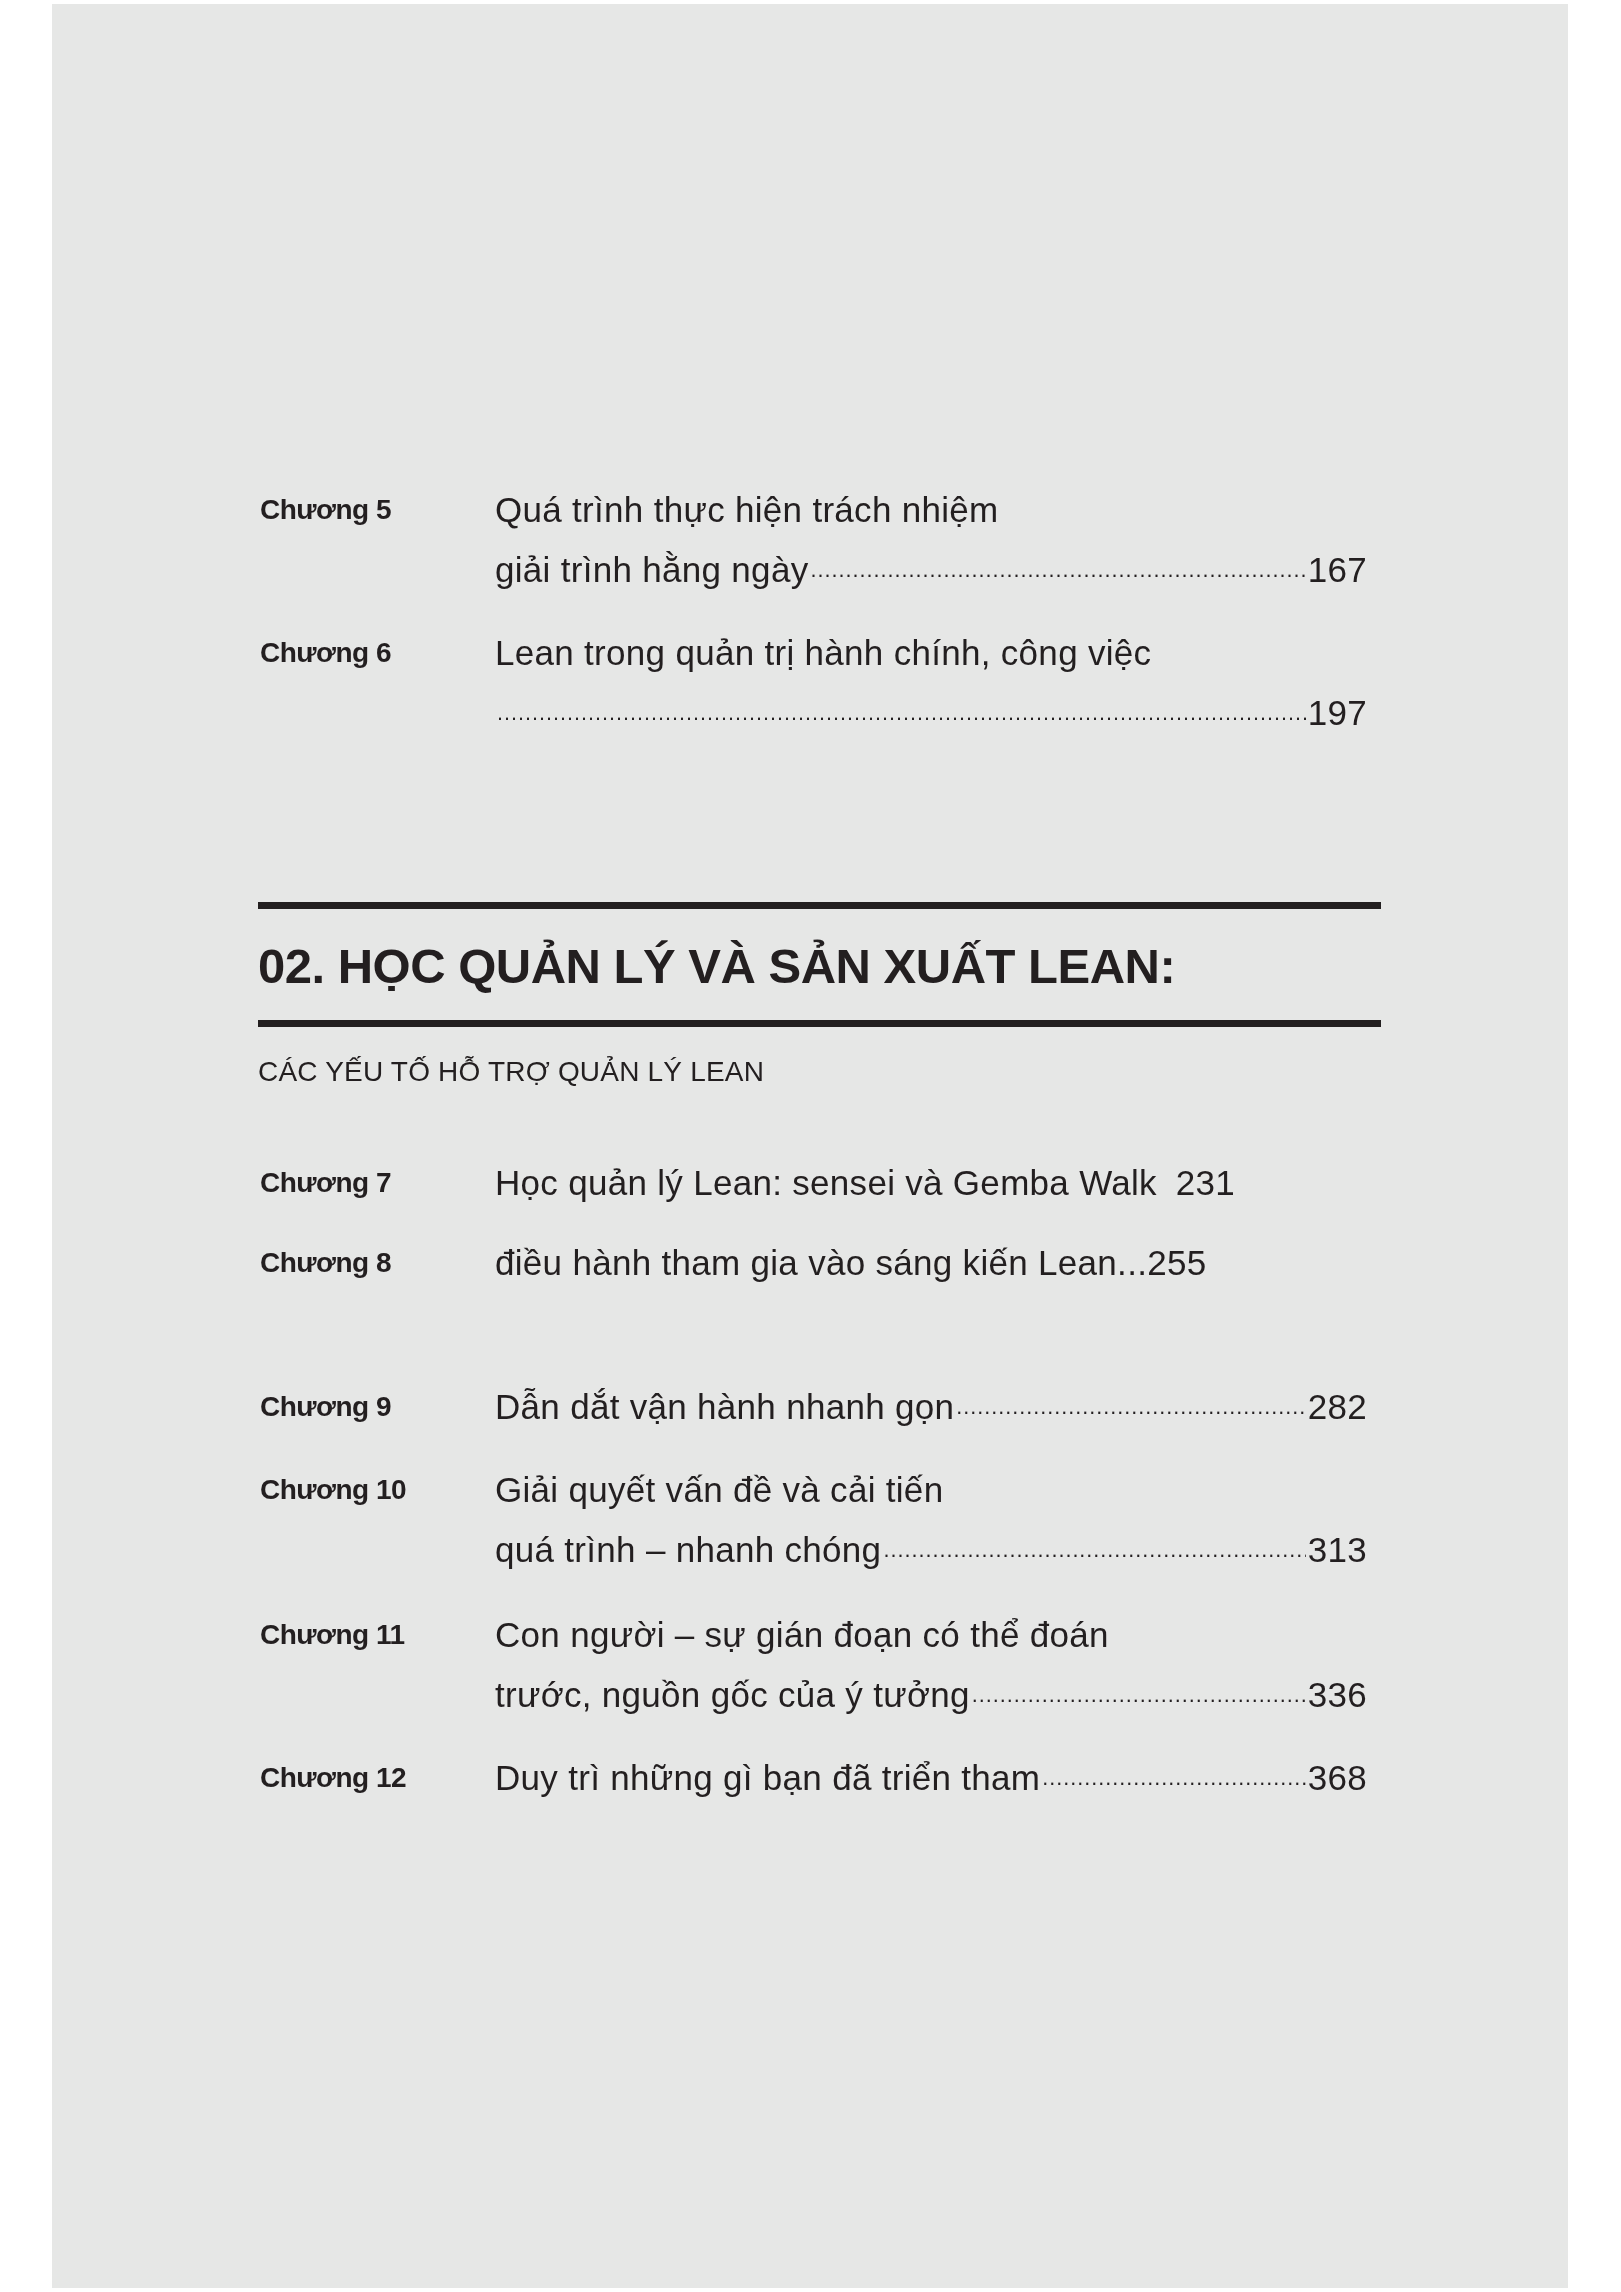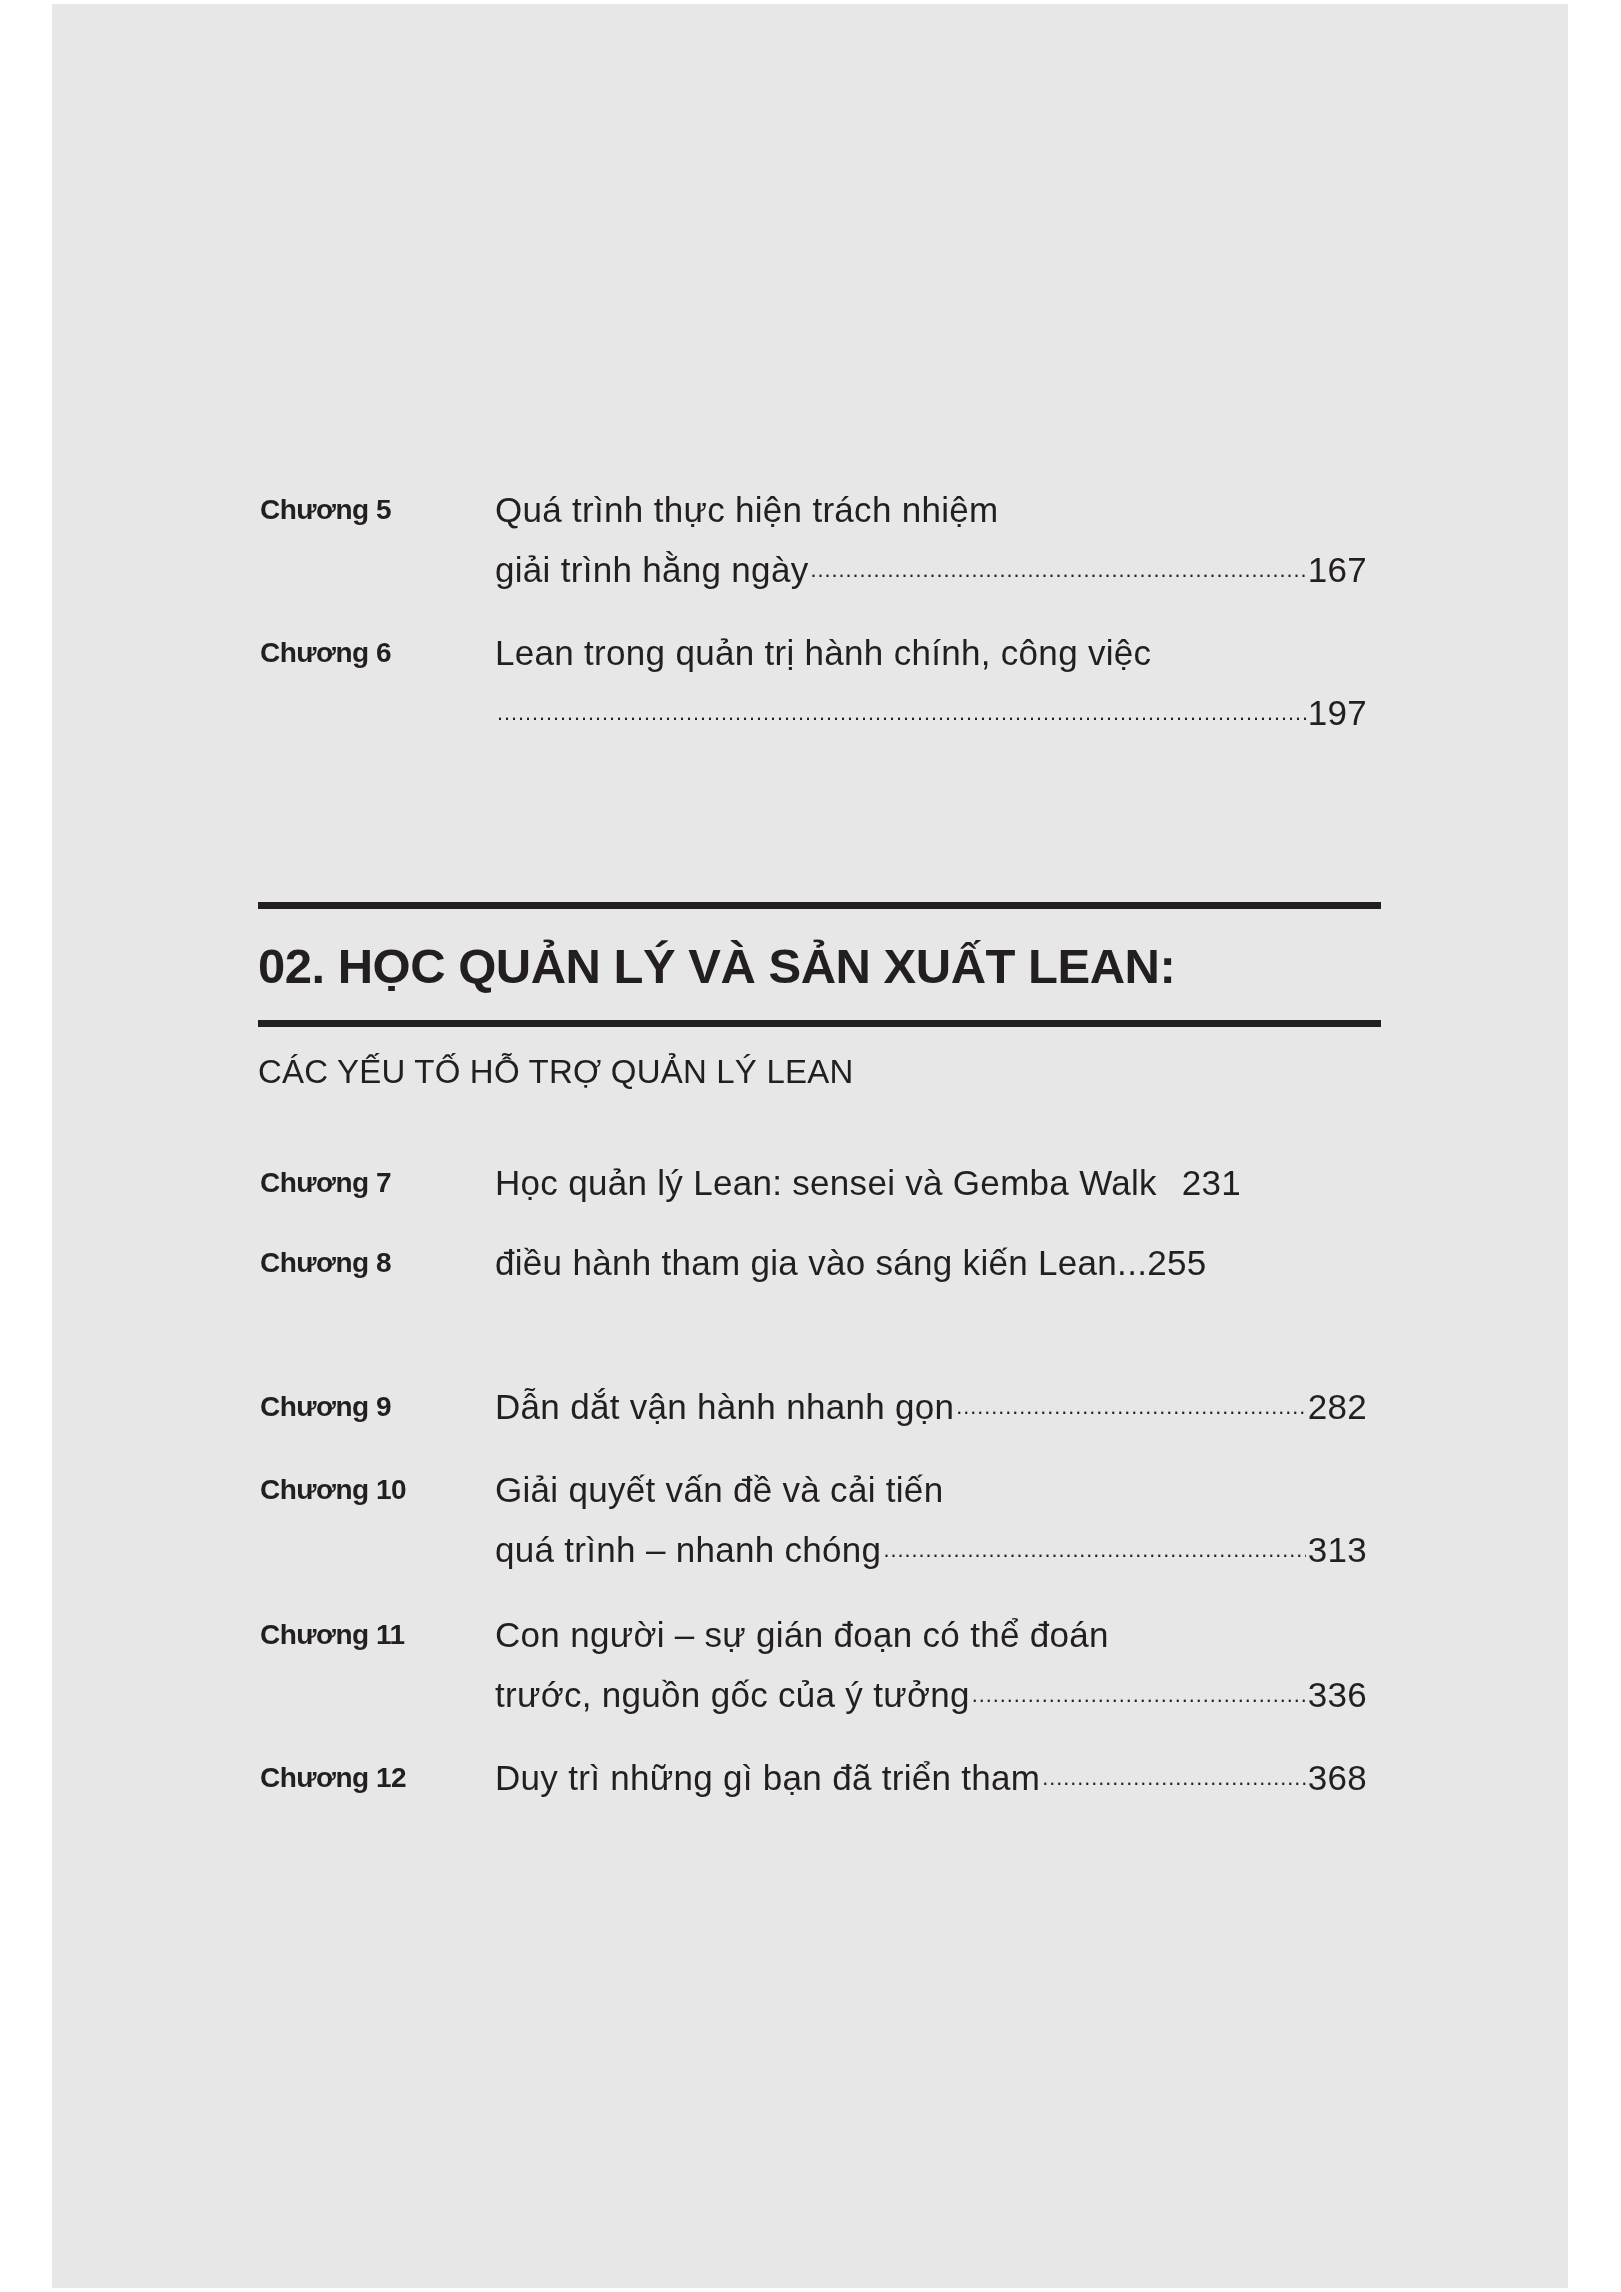--- a/index.html
+++ b/index.html
@@ -31,32 +31,32 @@
     }
     .line .txt { flex: 0 0 auto; }
     .line .dots {
       flex: 1 1 auto; overflow: hidden; white-space: nowrap;
       font-size: 21.6px; letter-spacing: 1px; margin: 0 2px; color: #231f20;
     }
     .line .dots::before {
       content: "..................................................................................................................................................";
     }
     .line .pg { flex: 0 0 auto; }
-    .line.tight .pg { margin-left: 25px; }
+    .line.tight .pg { margin-left: 19px; }
     .rule {
       position: absolute; left: 258px; width: 1123px; height: 6.9px; background: #231f20;
     }
     .section-title {
       position: absolute; left: 258px; top: 937px; width: 1123px;
       font-size: 49px; line-height: 59px; font-weight: bold; white-space: nowrap;
       letter-spacing: -0.5px;
     }
     .section-subtitle {
       position: absolute; left: 258px; top: 1047px;
-      font-size: 33px; line-height: 49px; white-space: nowrap; letter-spacing: 0.2px;
+      font-size: 28px; line-height: 49px; white-space: nowrap; letter-spacing: 0.2px;
     }
   </style>
 </head>
 <body>
 
 <div class="page"></div>
 
 <div class="entry" style="top:480px">
   <span class="label">Chương 5</span>
   <div class="body">

